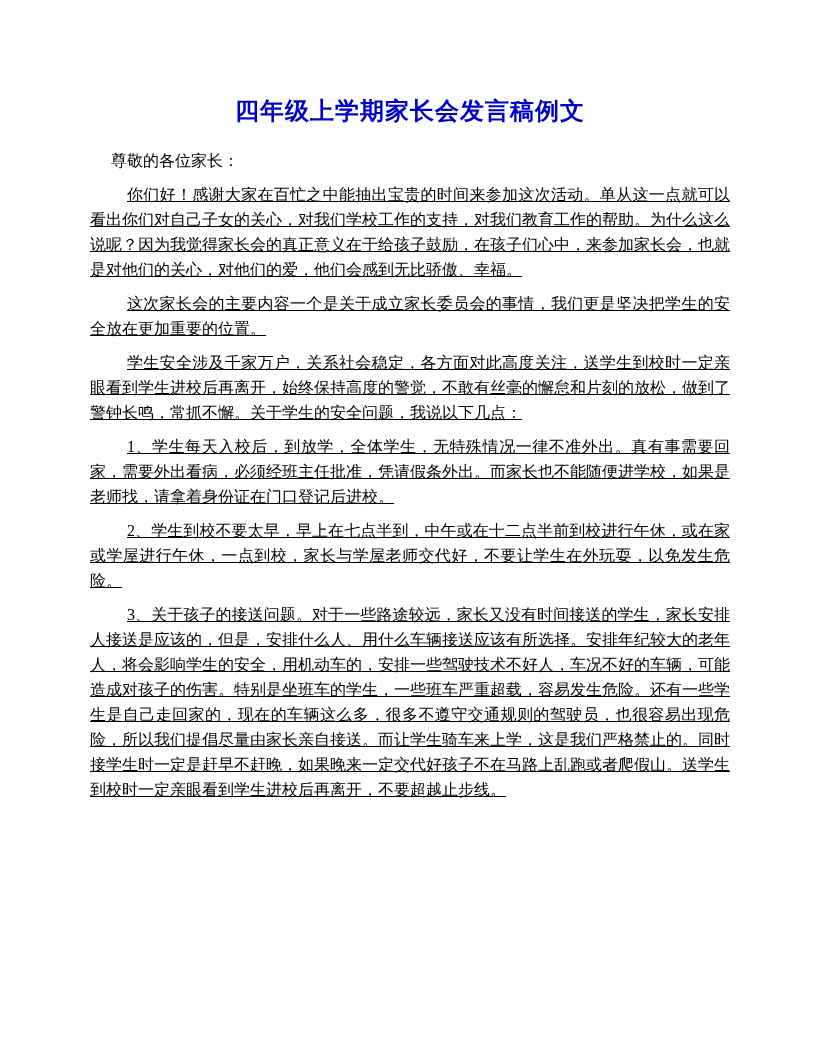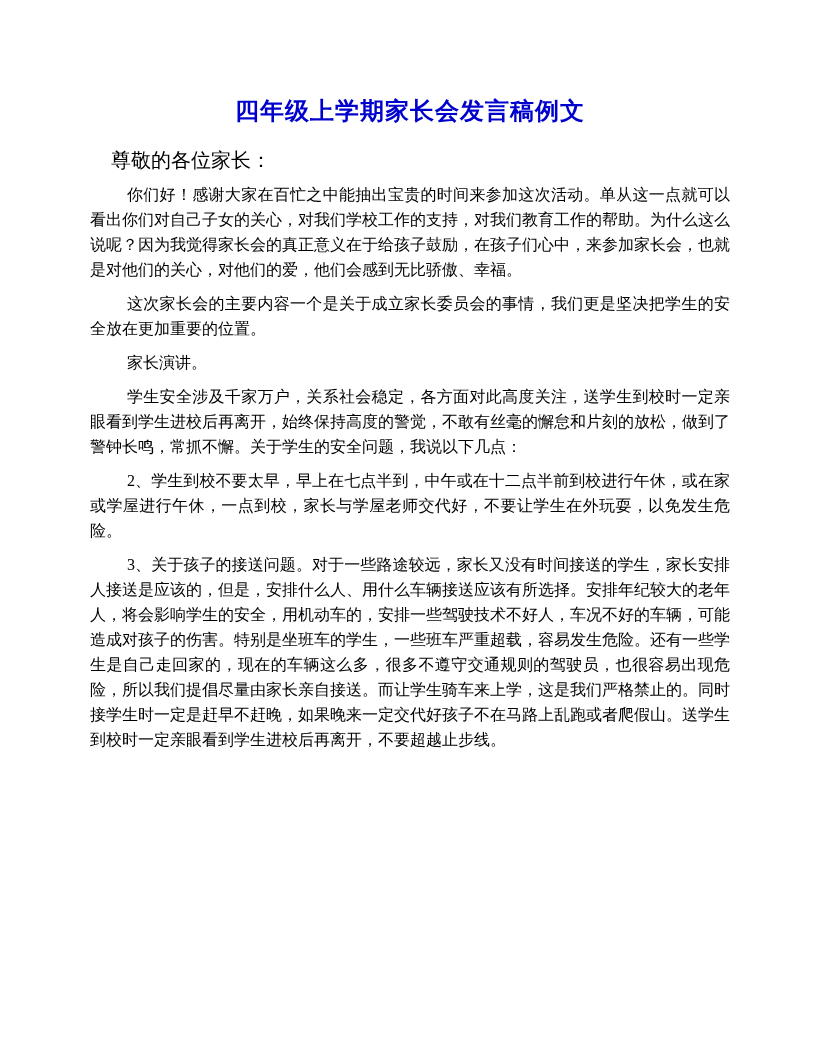--- a/index.html
+++ b/index.html
@@ -23,42 +23,43 @@
   }
   .doc-title {
     font-size: 24px;
     line-height: 30px;
     font-weight: bold;
     text-align: center;
     margin: 0 0 22px 0;
     letter-spacing: 1px;
   }
   .greeting {
-    font-size: 20px;
+    font-size: 16px;
     line-height: 25px;
     margin: 0 0 9px 0;
     text-indent: 21px;
   }
   .para {
     font-size: 16px;
     line-height: 25px;
     margin: 0 0 9px 0;
     text-indent: 37px;
     text-align: justify;
+    text-decoration: underline;
   }
 </style>
 </head>
 <body style="color: rgb(0, 0, 0); background: rgb(255, 255, 255);">
 
 <div class="page">
   <h1 class="doc-title" style="color: rgb(0, 0, 204);">四年级上学期家长会发言稿例文</h1>
 
   <p class="greeting">尊敬的各位家长：</p>
 
   <div class="doc-body">
       <p class="para">你们好！感谢大家在百忙之中能抽出宝贵的时间来参加这次活动。单从这一点就可以看出你们对自己子女的关心，对我们学校工作的支持，对我们教育工作的帮助。为什么这么说呢？因为我觉得家长会的真正意义在于给孩子鼓励，在孩子们心中，来参加家长会，也就是对他们的关心，对他们的爱，他们会感到无比骄傲、幸福。</p>
       <p class="para">这次家长会的主要内容一个是关于成立家长委员会的事情，我们更是坚决把学生的安全放在更加重要的位置。</p>
-      <p class="para">家长演讲。</p>
       <p class="para">学生安全涉及千家万户，关系社会稳定，各方面对此高度关注，送学生到校时一定亲眼看到学生进校后再离开，始终保持高度的警觉，不敢有丝毫的懈怠和片刻的放松，做到了警钟长鸣，常抓不懈。关于学生的安全问题，我说以下几点：</p>
+      <p class="para">1、学生每天入校后，到放学，全体学生，无特殊情况一律不准外出。真有事需要回家，需要外出看病，必须经班主任批准，凭请假条外出。而家长也不能随便进学校，如果是老师找，请拿着身份证在门口登记后进校。</p>
       <p class="para">2、学生到校不要太早，早上在七点半到，中午或在十二点半前到校进行午休，或在家或学屋进行午休，一点到校，家长与学屋老师交代好，不要让学生在外玩耍，以免发生危险。</p>
       <p class="para">3、关于孩子的接送问题。对于一些路途较远，家长又没有时间接送的学生，家长安排人接送是应该的，但是，安排什么人、用什么车辆接送应该有所选择。安排年纪较大的老年人，将会影响学生的安全，用机动车的，安排一些驾驶技术不好人，车况不好的车辆，可能造成对孩子的伤害。特别是坐班车的学生，一些班车严重超载，容易发生危险。还有一些学生是自己走回家的，现在的车辆这么多，很多不遵守交通规则的驾驶员，也很容易出现危险，所以我们提倡尽量由家长亲自接送。而让学生骑车来上学，这是我们严格禁止的。同时接学生时一定是赶早不赶晚，如果晚来一定交代好孩子不在马路上乱跑或者爬假山。送学生到校时一定亲眼看到学生进校后再离开，不要超越止步线。</p>
     </div>
 </div>
 
 </body></html>

